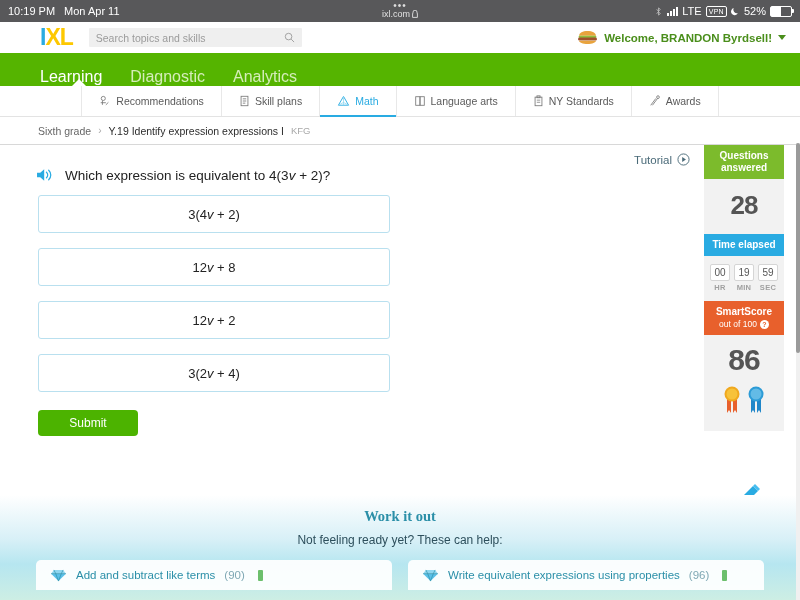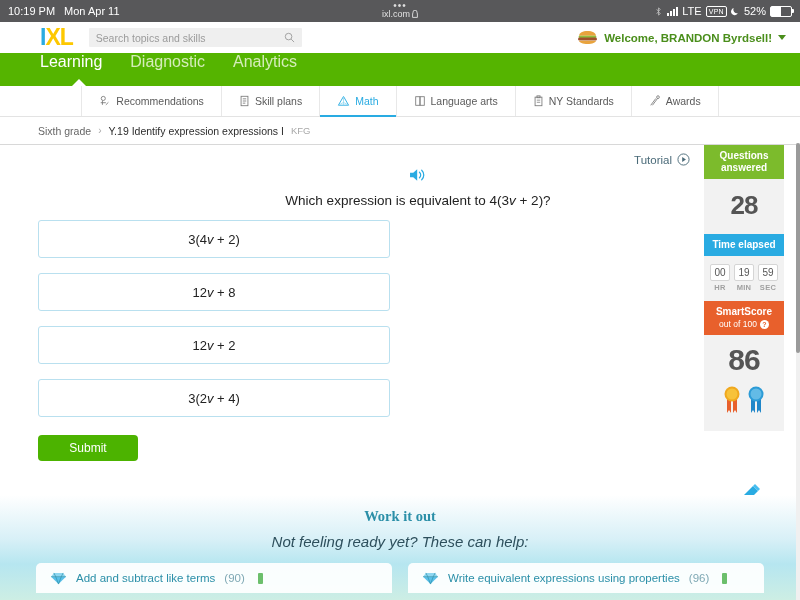--- a/index.html
+++ b/index.html
@@ -53,21 +53,21 @@
     display: flex; align-items: center; justify-content: space-between;
     padding: 0 7px; box-sizing: border-box; border-radius: 1px;
   }
   .searchbox span { font-size: 10.5px; color: #9b9b9b; }
   .welcome { margin-left: auto; display: flex; align-items: center; gap: 6px; }
   .welcome .wtext { color: #4a8e1b; font-size: 11.5px; font-weight: bold; }
   .caret-down { width:0;height:0;border-left:4px solid transparent;border-right:4px solid transparent;border-top:5px solid #4a8e1b; }
 
   
   .greenbar {
-    height: 33px; background: #55b400; display: flex; align-items: flex-start;
+    height: 33px; background: #55b400; display: flex; align-items: flex-end;
     padding-left: 40px; gap: 28px; position: relative;
   }
   .greenbar .gitem { color: #d5edb9; font-size: 16px; }
   .greenbar .gitem.active { color: #fff; }
   .nav-arrow {
     position: absolute; bottom: -0px; left: 72px;
     width: 0; height: 0; border-left: 7px solid transparent;
     border-right: 7px solid transparent; border-bottom: 7px solid #fff;
   }
 
@@ -102,21 +102,21 @@
     position: absolute; right: 12px; top: 3px; height: 21px;
     background: #eaf7fb; border: 1px solid #cde9f2; border-radius: 3px;
     display: flex; align-items: center; gap: 5px; padding: 0 7px; box-sizing: border-box;
   }
   .prize-banner .ptext { font-size: 9.5px; color: #3f6a78; }
   .prize-banner .plink { font-size: 9.5px; color: #3f6a78; text-decoration: underline; }
   .prize-x { font-size: 12px; color: #7c9aa3; margin-left: 3px; }
 
   
   .main { position: relative; height: 442px; background: #fff; }
-  .question-row { display: flex; align-items: center; gap: 10px; padding: 22px 0 0 36px; flex-direction: column; }
+  .question-row { display: flex; align-items: center; gap: 10px; padding: 22px 0 0 36px; }
   .speaker svg { display: block; }
   .qtext { font-size: 13.5px; color: #222; }
   .qtext i { font-style: italic; }
 
   .choices { margin: 12px 0 0 38px; width: 352px; }
   .choice {
     height: 36px; border: 1px solid #b9e0ef; border-radius: 3px;
     display: flex; align-items: center; justify-content: center;
     font-size: 13px; color: #222; margin-bottom: 15px; background: #fff;
   }
@@ -158,21 +158,21 @@
 
   .pencil { position: absolute; right: 38px; bottom: 75px; }
 
   
   .workout {
     position: absolute; left: 0; right: 0; bottom: 0; height: 105px;
     background: linear-gradient(180deg, #ffffff 0%, #d8f0f7 42%, #b6e6f0 66%, #cdeee4 100%);
     text-align: center;
   }
   .wo-title { font-size: 14.5px; color: #2b8fa8; font-weight: bold; padding-top: 13px; font-family: "Liberation Serif", serif; }
-  .wo-sub { font-size: 15px; color: #2d4f5c; padding-top: 8px; font-style: italic; }
+  .wo-sub { font-size: 12px; color: #2d4f5c; padding-top: 8px; }
   .wo-cards { display: flex; gap: 16px; justify-content: center; padding-top: 13px; }
   .wo-card {
     width: 356px; height: 30px; background: rgba(255,255,255,.92);
     border-radius: 5px 5px 0 0; display: flex; align-items: center; gap: 9px;
     padding: 0 14px; box-sizing: border-box;
   }
   .wo-card .lbl { font-size: 11.5px; color: #2b8fa8; }
   .wo-card .cnt { font-size: 11.5px; color: #7fa8b4; }
   .wo-badge { width: 5px; height: 11px; background: #6cbf6c; border-radius: 1px; display:inline-block; margin-left:4px; }
 

